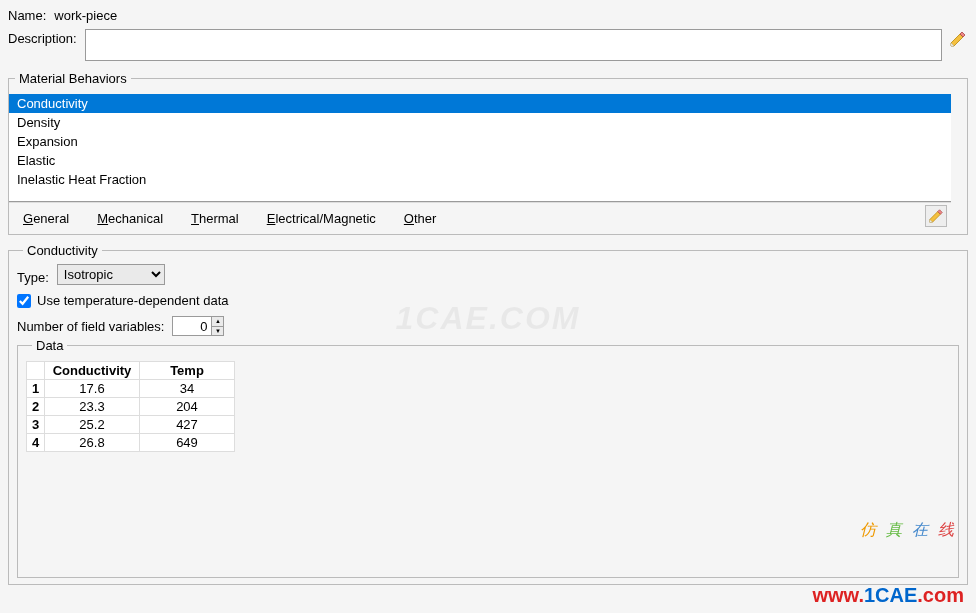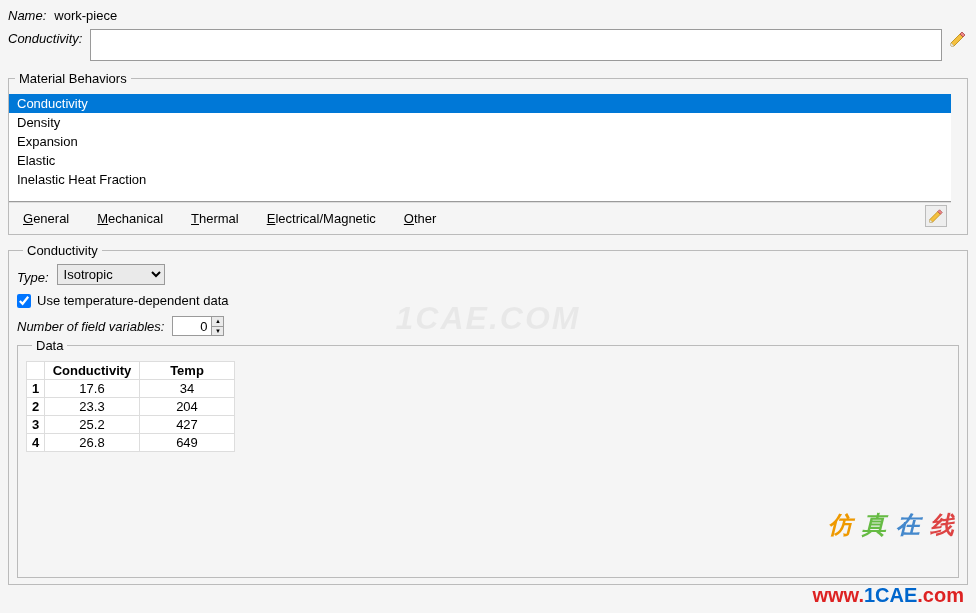--- a/index.html
+++ b/index.html
@@ -17,21 +17,20 @@
       overflow: hidden;
       position: relative;
     }
     .row {
       display: flex;
       align-items: center;
       margin-bottom: 6px;
     }
     .label {
       margin-right: 8px;
-      font-style: italic;
     }
     .desc-row {
       display: flex;
       align-items: flex-start;
       margin-bottom: 10px;
     }
     .desc-row .label {
       padding-top: 2px;
     }
     .desc-input {
@@ -244,23 +243,23 @@
       font-style: italic;
     }
     .footer-mark {
       position: absolute;
       right: 12px;
       bottom: 6px;
       text-align: right;
       pointer-events: none;
     }
     .footer-mark .cn {
-      font-size: 24px;
+      font-size: 16px;
       font-style: italic;
-      font-weight: bold;
+      font-weight: normal;
       letter-spacing: 10px;
     }
     .footer-mark .cn span:nth-child(1){color:#e90;}
     .footer-mark .cn span:nth-child(2){color:#6b4;}
     .footer-mark .cn span:nth-child(3){color:#48c;}
     .footer-mark .cn span:nth-child(4){color:#d44;}
     .footer-mark .url {
       font-size: 20px;
       color: #d22;
       font-weight: bold;
@@ -270,21 +269,21 @@
   </style>
 </head>
 <body>
 
 <div class="row">
   <span class="label">Name:</span>
   <span>work-piece</span>
 </div>
 
 <div class="desc-row">
-  <span class="label">Conductivity:</span>
+  <span class="label">Description:</span>
   <textarea class="desc-input" style=""></textarea>
   <span class="pencil-icon">
     <svg width="18" height="18" viewBox="0 0 18 18">
         <path d="M2 13 L11 4 L14 7 L5 16 L2 16 Z" fill="#f4c040" stroke="#b8860b" stroke-width="0.8"></path>
         <path d="M11 4 L13 2 L16 5 L14 7 Z" fill="#e88" stroke="#a44" stroke-width="0.8"></path>
         <path d="M2 13 L2 16 L5 16 Z" fill="#ffe" stroke="#aaa" stroke-width="0.5"></path>
       </svg>
   </span>
 </div>
 

